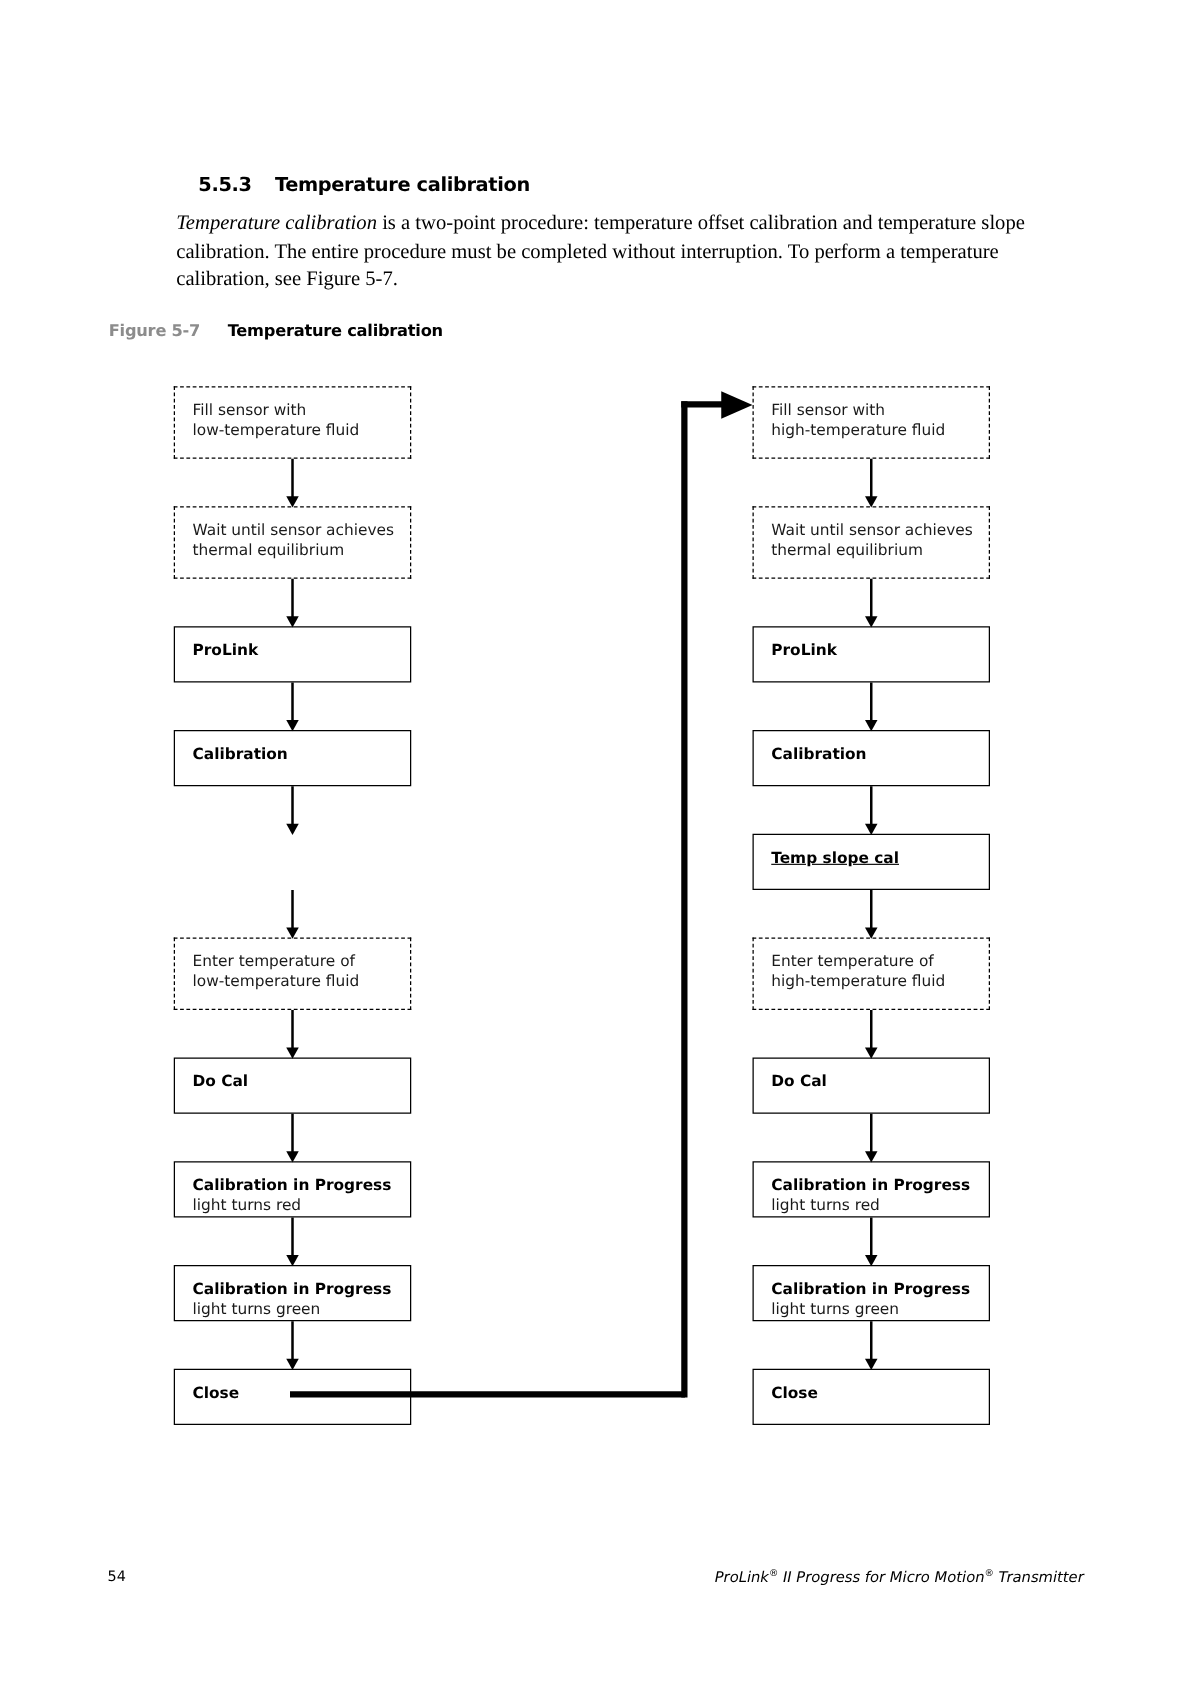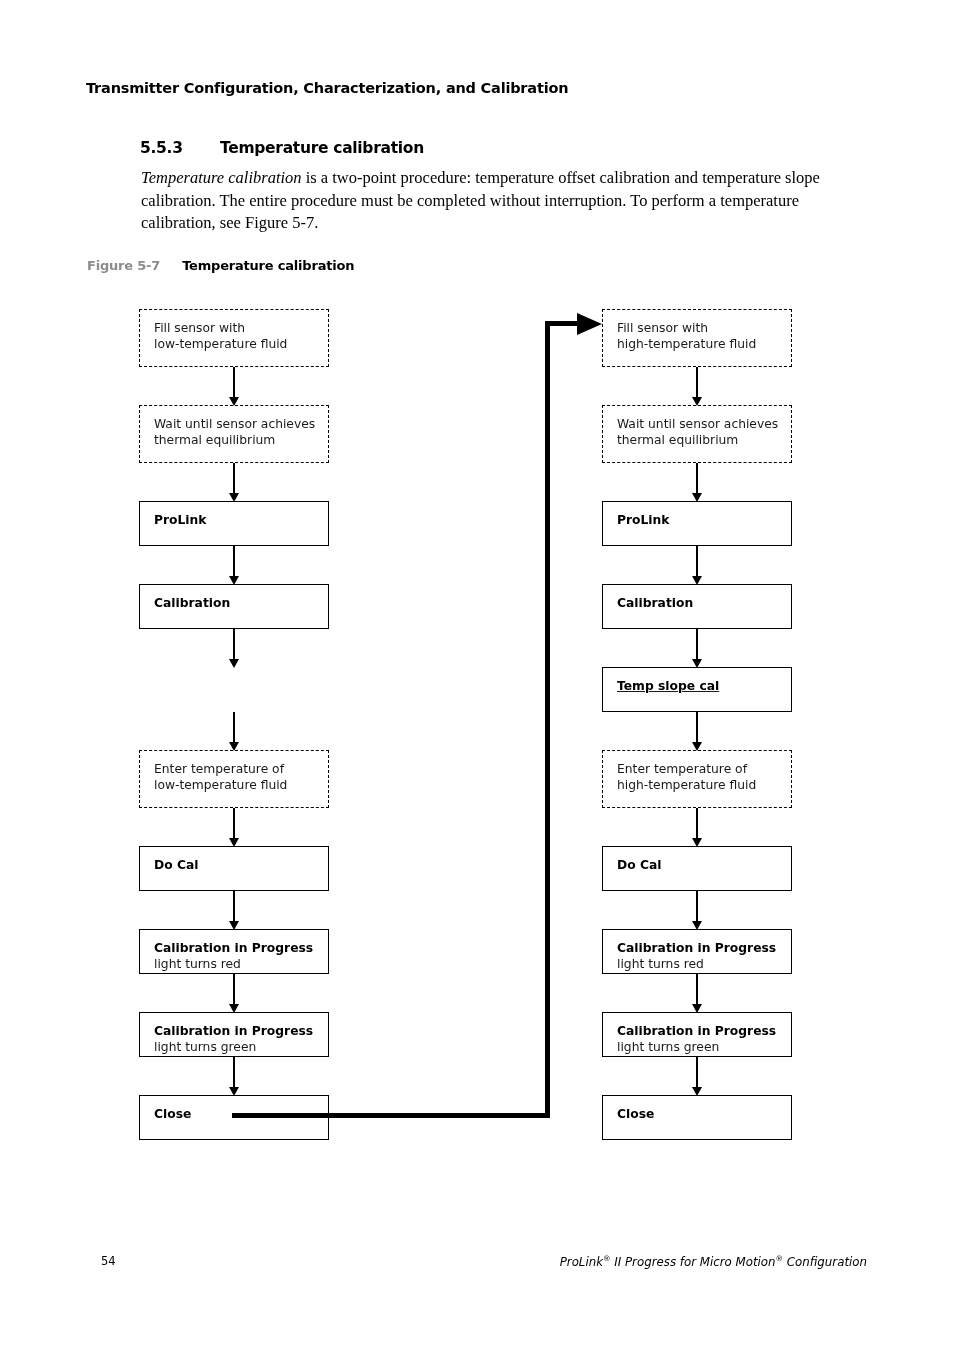--- a/index.html
+++ b/index.html
@@ -41,20 +41,21 @@
     top: 139px;
     font-family: "DejaVu Sans", sans-serif;
     font-weight: bold;
     font-size: 15.5px;
     letter-spacing: -0.3px;
     white-space: nowrap;
   }
   .section-heading .num {
     display: inline-block;
     width: 80px;
+    text-align: center;
   }
 
   
   .body-para {
     position: absolute;
     left: 141px;
     top: 167px;
     width: 700px;
     font-family: "Liberation Serif", serif;
     font-size: 16.5px;
@@ -150,21 +151,21 @@
     width: 0;
     height: 0;
     border-top: 11px solid transparent;
     border-bottom: 11px solid transparent;
     border-left: 25px solid #000000;
   }
 
   
   .footer-page {
     position: absolute;
-    left: 101px;
+    left: 86px;
     top: 1254px;
     font-family: "DejaVu Sans", sans-serif;
     font-size: 11.5px;
     color: #000;
   }
   .footer-right {
     position: absolute;
     right: 87px;
     top: 1254px;
     font-family: "DejaVu Sans", sans-serif;
@@ -176,21 +177,20 @@
   .footer-right sup {
     font-size: 7.5px;
     vertical-align: super;
   }
 </style>
 </head>
 <body>
 
 <div class="page">
 
-  <div class="running-header">Transmitter Configuration, Characterization, and Calibration</div>
 
   <div class="section-heading">
     <span class="num">5.5.3</span><span>Temperature calibration</span>
   </div>
 
   <div class="body-para">
     <i>Temperature calibration</i><span> is a two-point procedure: temperature offset calibration and temperature slope calibration. The entire procedure must be completed without interruption. To perform a temperature calibration, see Figure 5-7.</span>
   </div>
 
   <div class="figure-caption">
@@ -304,16 +304,16 @@
       <div class="arrowhead" style="left: 691.5px; top: 920.5px;"></div>
       <div class="conn" style="left: 696.2px; top: 974px; height: 31px;"></div>
       <div class="arrowhead" style="left: 691.5px; top: 1003.5px;"></div>
       <div class="conn" style="left: 696.2px; top: 1057px; height: 31px;"></div>
       <div class="arrowhead" style="left: 691.5px; top: 1086.5px;"></div>
     </div>
 
   <div class="footer-page">54</div>
 
   <div class="footer-right">
-    <span>ProLink</span><sup>®</sup><span> II Progress for Micro Motion</span><sup>®</sup><span> Configuration</span>
+    <span>ProLink</span><sup>®</sup><span> II Progress for Micro Motion</span><sup>®</sup><span> Transmitter</span>
   </div>
 
 </div>
 
 </body></html>

